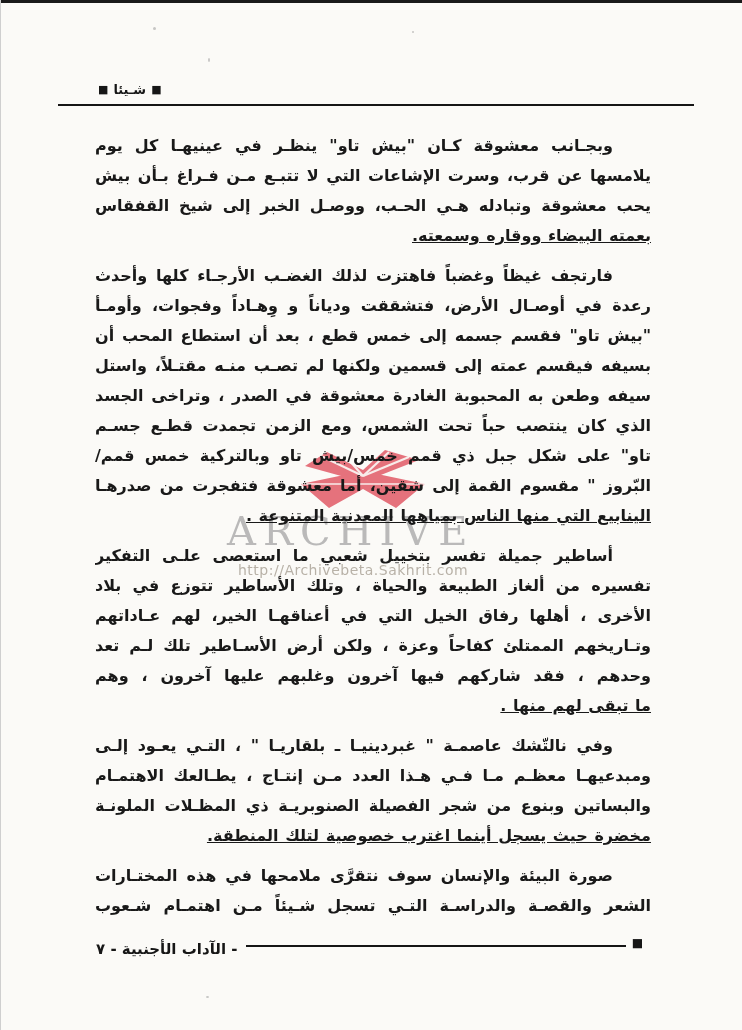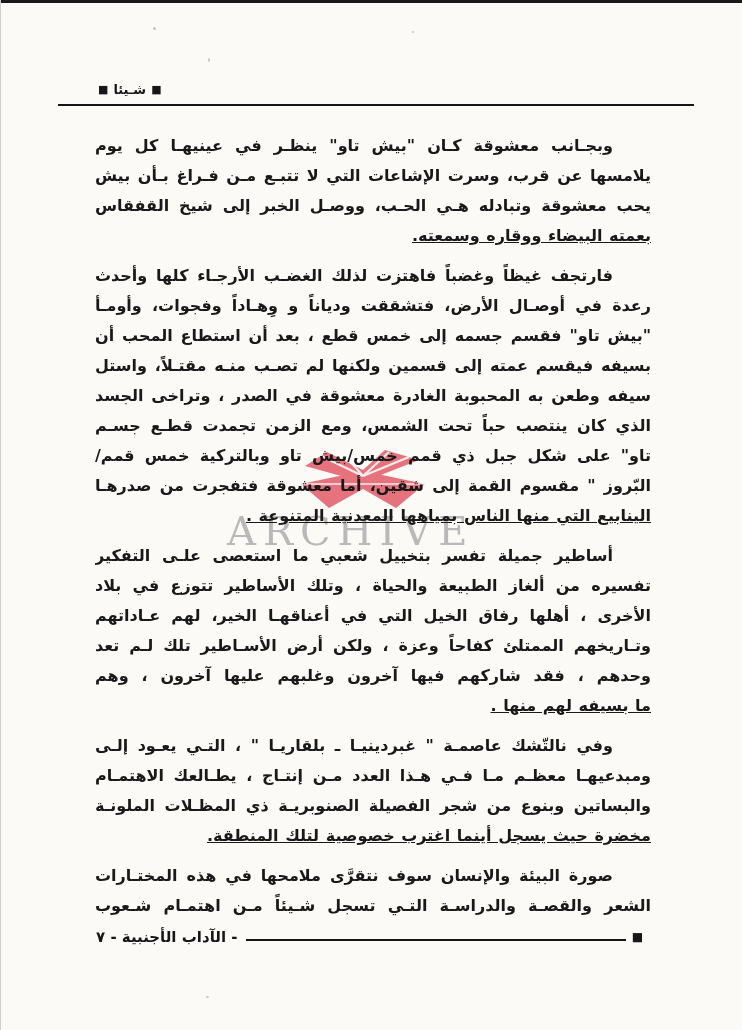--- a/index.html
+++ b/index.html
@@ -54,21 +54,21 @@
   .line.first{text-indent:38px;}
 
   
   #footer{
     position:absolute;left:95px;top:928px;width:547px;z-index:2;
     direction:rtl;display:flex;align-items:center;
     font-size:15px;font-weight:bold;white-space:nowrap;
   }
   #footer .sq{font-size:12px;line-height:1;}
   #footer-rule{flex:1;height:0;border-top:2px solid #151515;margin:6px 6px 0 8px;}
-  #footer-label{letter-spacing:.5px;}
+  #footer-label{letter-spacing:.5px;margin-top:12px;}
 </style>
 </head>
 <body>
 
 <div id="page">
 
   <div id="top-edge"></div>
 
   <div class="speck" style="left:152px;top:27px;width:3px;height:3px;"></div>
   <div class="speck" style="left:207px;top:58px;width:2px;height:4px;"></div>
@@ -91,20 +91,21 @@
       </g>
       <g stroke="#fbfaf7" stroke-width="2.2" opacity="0.9">
         <line x1="64" y1="26" x2="22" y2="6"></line>
         <line x1="64" y1="26" x2="42" y2="1"></line>
         <line x1="64" y1="26" x2="90" y2="2"></line>
         <line x1="64" y1="26" x2="110" y2="7"></line>
         <line x1="3" y1="34" x2="126" y2="34" stroke-width="1.6"></line>
       </g>
     </svg>
     <div id="wm-text">ARCHIVE</div>
+    <div id="wm-url">http://Archivebeta.Sakhrit.com</div>
   </div>
 
   <div id="body-text">
       <div class="para">
         <div class="line first">وبجـانب معشوقة كـان "بيش تاو" ينظـر في عينيهـا كل يوم ويكـاد</div>
         <div class="line">يلامسها عن قرب، وسرت الإشاعات التي لا تتبـع مـن فـراغ بـأن بيش تـاو</div>
         <div class="line">يحب معشوقة وتبادله هـي الحـب، ووصـل الخبر إلى شيخ القفقاس المثقل</div>
         <div class="line short">بعمته البيضاء ووقاره وسمعته.</div>
       </div>
       <div class="para">
@@ -117,21 +118,21 @@
         <div class="line">تاو" على شكل جبل ذي قمم خمس/بيش تاو وبالتركية خمس قمم/ وأصبـح "</div>
         <div class="line">البّروز " مقسوم القمة إلى شقين، أما معشوقة فتفجرت من صدرهـا وقلبهـا</div>
         <div class="line short">الينابيع التي منها الناس بمياهها المعدنية المتنوعة .</div>
       </div>
       <div class="para">
         <div class="line first">أساطير جميلة تفسر بتخييل شعبي ما استعصى علـى التفكير الشعبي</div>
         <div class="line">تفسيره من ألغاز الطبيعة والحياة ، وتلك الأساطير تتوزع في بلاد جميلة هـي</div>
         <div class="line">الأخرى ، أهلها رفاق الخيل التي في أعناقهـا الخير، لهم عـاداتهم وتقاليدهم</div>
         <div class="line">وتـاريخهم الممتلئ كفاحاً وعزة ، ولكن أرض الأسـاطير تلك لـم تعد لهـم</div>
         <div class="line">وحدهم ، فقد شاركهم فيها آخرون وغلبهم عليها آخرون ، وهم ينزرعون فـي</div>
-        <div class="line short">ما بسيفه لهم منها .</div>
+        <div class="line short">ما تبقى لهم منها .</div>
       </div>
       <div class="para">
         <div class="line first">وفي نالتّشك عاصمـة " غبردينيـا ـ بلقاريـا " ، التـي يعـود إلـى كتابها</div>
         <div class="line">ومبدعيهـا معظـم مـا فـي هـذا العدد مـن إنتـاج ، يطـالعك الاهتمـام بـالزهور</div>
         <div class="line">والبساتين وبنوع من شجر الفصيلة الصنوبريـة ذي المظـلات الملونـة بزرقـة</div>
         <div class="line short">مخضرة حيث يسجل أينما اغترب خصوصية لتلك المنطقة.</div>
       </div>
       <div class="para">
         <div class="line first">صورة البيئة والإنسان سوف نتقرَّى ملامحها في هذه المختـارات مـن</div>
         <div class="line">الشعر والقصـة والدراسـة التـي تسجل شـيئاً مـن اهتمـام شـعوب القفقـاس</div>

